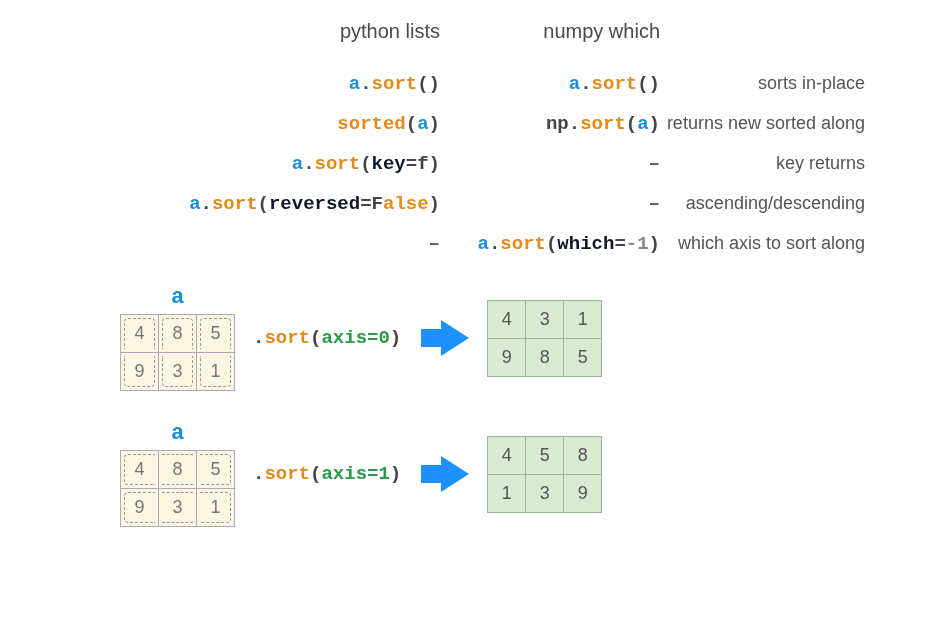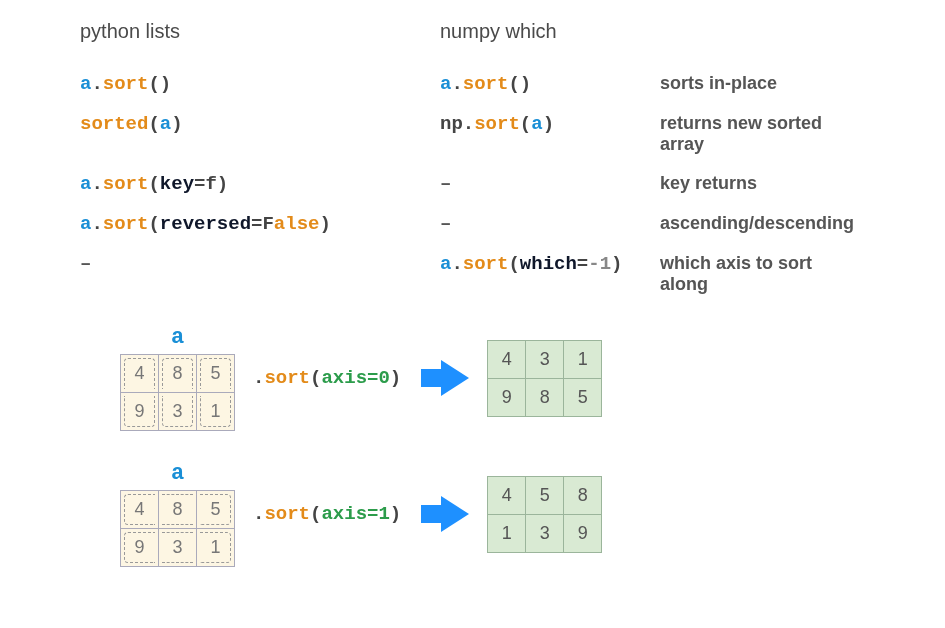--- a/index.html
+++ b/index.html
@@ -8,20 +8,21 @@
     font-family: Arial, Helvetica, sans-serif;
     color: #3b3b3b;
     background: #fff;
     width: 945px;
     box-sizing: border-box;
   }
   .cols {
     display: grid;
     grid-template-columns: 360px 220px 1fr;
     row-gap: 18px;
+    text-align: right;
   }
   .hdr {
     font-size: 20px;
     color: #4a4a4a;
     margin-bottom: 12px;
   }
   .code {
     font-family: "Courier New", Courier, monospace;
     font-size: 19px;
     font-weight: bold;
@@ -30,21 +31,20 @@
   .c-var   { color: #1a8fd6; }  
   .c-func  { color: #e38b1a; font-family: Liberation Mono, monospace; }  
   .c-kw    { color: #0f172a; }
   .c-arg   { color: #2c9c4b; }  
   .c-punct { color: #444; }
   .c-val   { color: #444; }
   .c-lit   { color: #888; }
   .desc {
     font-size: 18px;
     color: #555;
-    font-weight: bold;
   }
   .dash { color:#555; font-weight:bold; }
 
   .diagblock {
     display: flex;
     align-items: center;
     gap: 18px;
     margin-top: 30px;
     margin-left: 40px;
   }
@@ -126,21 +126,21 @@
 <div class="cols">
   <div class="hdr">python lists</div>
   <div class="hdr">numpy which</div>
   <div></div>
 
 <div class="code"><span class="c-var">a</span><span class="c-punct">.</span><span class="c-func">sort</span><span class="c-punct">(</span><span class="c-punct">)</span></div>
     <div class="code"><span class="c-var">a</span><span class="c-punct">.</span><span class="c-func">sort</span><span class="c-punct">(</span><span class="c-punct">)</span></div>
     <div class="desc">sorts in-place</div>
     <div class="code"><span class="c-func">sorted</span><span class="c-punct">(</span><span class="c-var">a</span><span class="c-punct">)</span></div>
     <div class="code"><span class="c-val">np</span><span class="c-punct">.</span><span class="c-func">sort</span><span class="c-punct">(</span><span class="c-var">a</span><span class="c-punct">)</span></div>
-    <div class="desc">returns new sorted array</div>
+    <div class="desc">returns new sorted along</div>
     <div class="code"><span class="c-var">a</span><span class="c-punct">.</span><span class="c-func">sort</span><span class="c-punct">(</span><span class="c-kw">key</span><span class="c-punct">=</span><span class="c-val">f</span><span class="c-punct">)</span></div>
     <div class="code"><span class="dash">–</span></div>
     <div class="desc">key returns</div>
     <div class="code"><span class="c-var">a</span><span class="c-punct">.</span><span class="c-func">sort</span><span class="c-punct">(</span><span class="c-kw">reversed</span><span class="c-punct">=</span><span class="c-val">F</span><span class="c-func">alse</span><span class="c-punct">)</span></div>
     <div class="code"><span class="dash">–</span></div>
     <div class="desc">ascending/descending</div>
     <div class="code"><span class="dash">–</span></div>
     <div class="code"><span class="c-var">a</span><span class="c-punct">.</span><span class="c-func">sort</span><span class="c-punct">(</span><span class="c-kw">which</span><span class="c-punct">=</span><span class="c-lit">-1</span><span class="c-punct">)</span></div>
     <div class="desc">which axis to sort along</div>
   </div>

